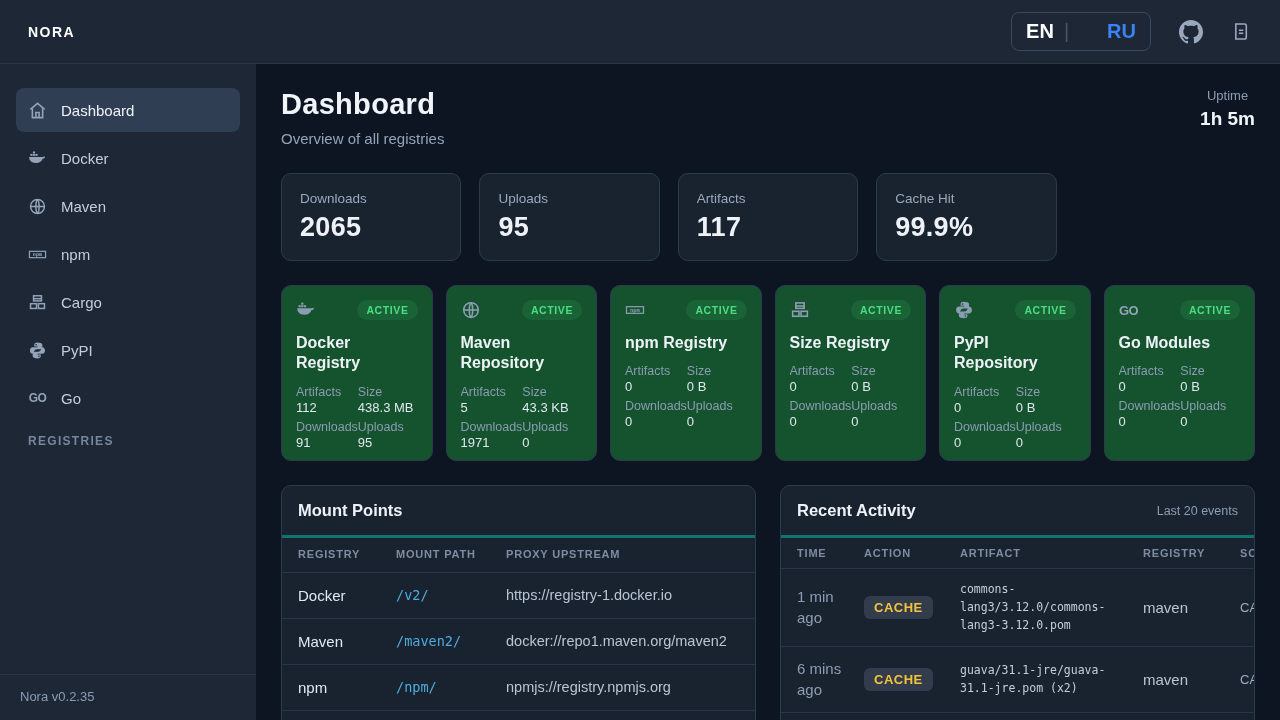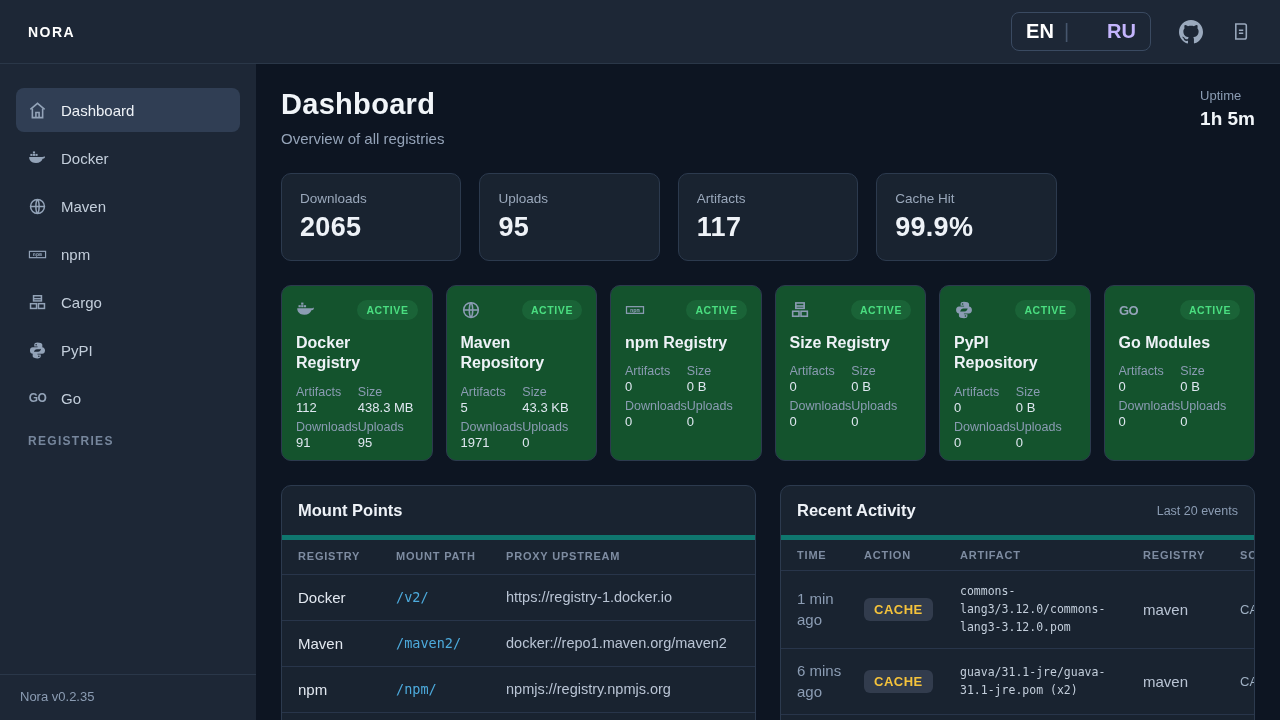--- a/index.html
+++ b/index.html
@@ -24,21 +24,21 @@
   }
   .logo { font-size: 14px; font-weight: 700; letter-spacing: 1.5px; color: #ffffff; cursor: pointer; }
   .topbar-right { display: flex; align-items: center; gap: 28px; }
   .lang-switch {
     display: flex; align-items: center; gap: 10px;
     border: 1px solid #3a4a61; border-radius: 8px;
     padding: 7px 14px; font-size: 20px; font-weight: 700;
   }
   .lang-en { color: #ffffff; cursor: pointer; }
   .lang-sep { color: #46566d; font-weight: 400; }
-  .lang-ru { color: #c4b5fd; cursor: pointer; padding-left: 28px; }
+  .lang-ru { color: #3b82f6; cursor: pointer; padding-left: 28px; }
   .top-icon { width: 24px; height: 24px; color: #9aa9bd; cursor: pointer; display: flex; align-items: center; }
   .top-icon svg { width: 100%; height: 100%; }
 
   
   .sidebar {
     grid-area: sidebar;
     background: #1d2736;
     position: relative;
     padding: 24px 16px 0 16px;
   }
@@ -61,21 +61,21 @@
     border-top: 1px solid #2a3749;
     padding: 14px 20px 16px 20px;
     font-size: 13px; color: #8b9cb3;
   }
 
   
   .main { grid-area: main; padding: 24px 25px; overflow: hidden; }
   .page-header { display: flex; justify-content: space-between; align-items: flex-start; }
   .page-title { font-size: 29px; font-weight: 700; color: #f1f5f9; letter-spacing: 0.3px; }
   .page-subtitle { margin-top: 9px; font-size: 15px; color: #94a3b8; }
-  .uptime { text-align: left; }
+  .uptime { text-align: center; }
   .uptime-label { font-size: 13px; color: #8b9cb3; }
   .uptime-value { margin-top: 5px; font-size: 19px; font-weight: 700; color: #f1f5f9; }
 
   
   .stats-grid { margin-top: 26px; display: grid; grid-template-columns: repeat(5, 1fr); gap: 18px; }
   .stat-card {
     background: #192330; border: 1px solid #2c3a4e; border-radius: 10px;
     padding: 17px 18px; height: 88px;
   }
   .stat-label { font-size: 13.5px; color: #9aa8bb; }
@@ -101,21 +101,21 @@
   .reg-stat-value { font-size: 13px; color: #dfe7f0; margin-top: 1px; }
 
   
   .bottom-grid { margin-top: 24px; display: grid; grid-template-columns: 1fr 1fr; gap: 24px; }
   .panel {
     background: #192330; border: 1px solid #2c3a4e; border-radius: 10px;
     overflow: hidden; height: 400px;
   }
   .panel-head {
     display: flex; justify-content: space-between; align-items: center;
-    padding: 15px 16px; border-bottom: 5px solid #0f766e;
+    padding: 15px 16px; border-bottom: 3px solid #0f766e;
   }
   .panel-title { font-size: 16.5px; font-weight: 700; color: #eef2f7; }
   .panel-note { font-size: 12.5px; color: #8b9cb3; }
 
   table { border-collapse: collapse; table-layout: fixed; }
   th {
     text-align: left; font-size: 11px; font-weight: 700; letter-spacing: 0.8px;
     text-transform: uppercase; color: #7e8ca1; vertical-align: middle;
   }
   td { vertical-align: middle; }

